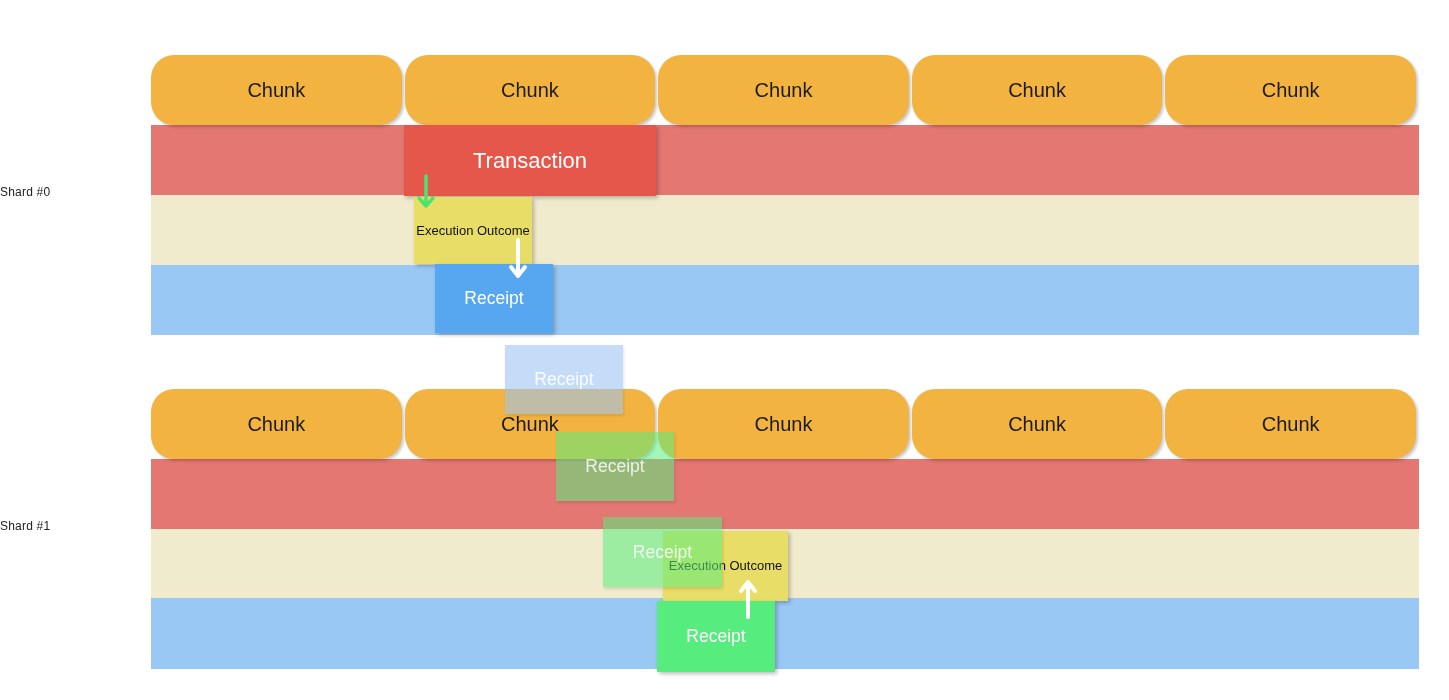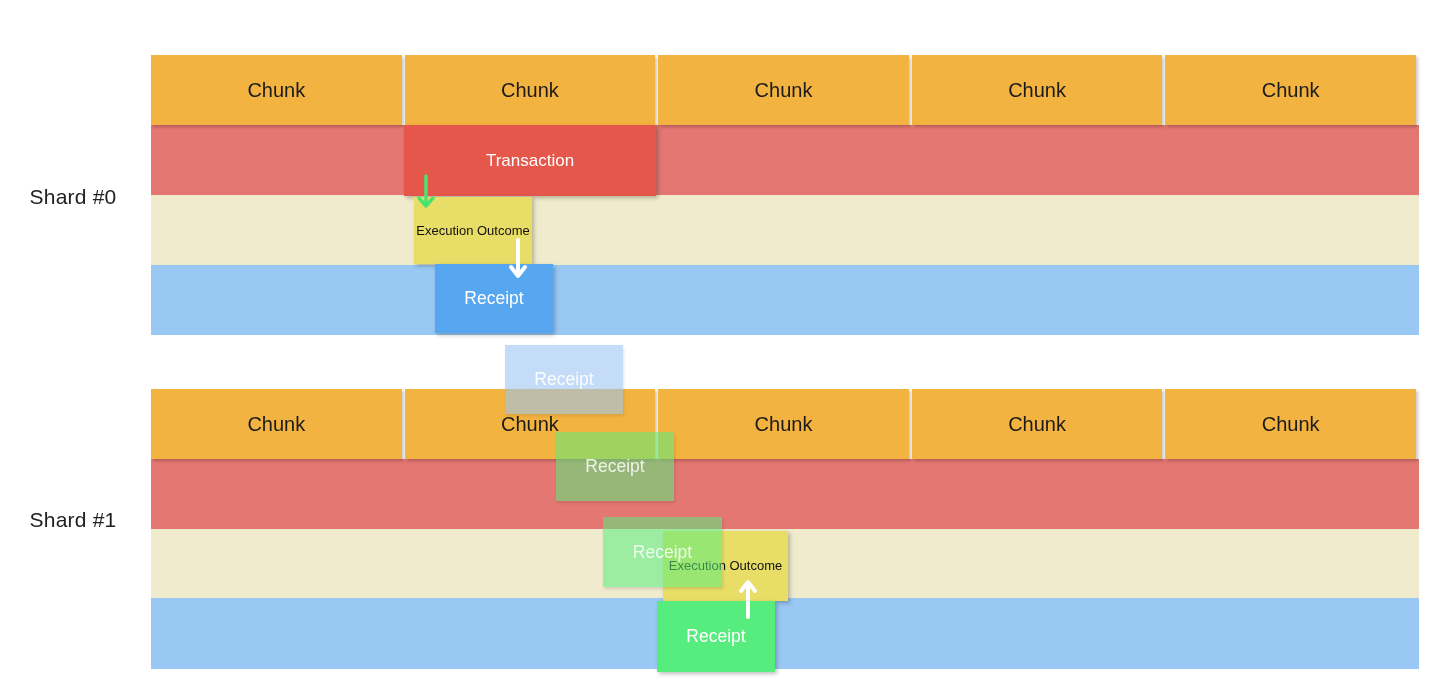--- a/index.html
+++ b/index.html
@@ -5,51 +5,52 @@
   html,body { margin:0; padding:0; background:#ffffff; }
   #canvas {
     position:relative; width:1449px; height:700px; overflow:hidden;
     background:#ffffff;
     font-family:"Liberation Sans", sans-serif;
   }
   .abs { position:absolute; }
 
   
   .shard-label {
-    left:0; width:146px; text-align:center;
-    font-size:21px; color:#212121; letter-spacing:.2px;
+    left:0; width:146px; 
+    font-size:12px; color:#212121; letter-spacing:.2px;
   }
 
   
   .chunk-row {
     left:151px; width:1265px; height:70px;
     display:flex; gap:3px;
   }
   .chunk {
     flex:1; background:#F3B340;
     display:flex; align-items:center; justify-content:center;
     font-size:20px; color:#1b1b1b;
     box-shadow:2px 2px 3px rgba(0,0,0,0.22);
+    border-radius:23px;
   }
 
   
   .band { left:151px; width:1268px; }
   .band-red   { background:#E47771; }
   .band-cream { background:#F0EBCC; }
   .band-blue  { background:#99C8F4; }
 
   
   .obox {
     display:flex; align-items:center; justify-content:center;
     text-align:center;
     box-shadow:2px 2px 4px rgba(0,0,0,0.25);
   }
   .transaction {
     left:404px; top:125px; width:252px; height:71px;
-    background:#E5574B; color:#ffffff; font-size:17px;
+    background:#E5574B; color:#ffffff; font-size:22px;
   }
   .exec-outcome {
     background:#E8DD66; color:#111111;
     font-size:13px; line-height:22px;
   }
   .exec-outcome-0 { left:414px; top:197px; width:118px; height:67px; }
   .exec-outcome-1 { left:663px; top:531px; width:125px; height:70px; z-index:2; }
   .receipt-solid-blue {
     left:435px; top:264px; width:118px; height:69px;
     background:#57A7F0; color:#ffffff; font-size:17.5px;
@@ -102,21 +103,21 @@
     <polyline points="4,24 11,32 18,24" fill="none" stroke="#4BE36E" stroke-width="3.5" stroke-linecap="round" stroke-linejoin="round"></polyline>
   </svg>
 
   <svg class="abs arrow-svg" style="left:507px; top:238px;" width="22" height="46">
     <line x1="11" y1="2" x2="11" y2="36" stroke="#FFFFFF" stroke-width="4" stroke-linecap="round"></line>
     <polyline points="4,29 11,38 18,29" fill="none" stroke="#FFFFFF" stroke-width="4" stroke-linecap="round" stroke-linejoin="round"></polyline>
   </svg>
 
   <div class="abs obox receipt-fade-blue">Receipt</div>
 
-  <div class="abs shard-label" style="top:508px;">Shard #1</div>
+  <div class="abs shard-label" style="top:519px;">Shard #1</div>
 
   <div class="abs band band-red" style="top:459px; height:70px;"></div>
   <div class="abs band band-cream" style="top:529px; height:69px;"></div>
   <div class="abs band band-blue" style="top:598px; height:71px;"></div>
 
   <div class="abs chunk-row" style="top:389px;">
     <div class="chunk">Chunk</div>
     <div class="chunk">Chunk</div>
     <div class="chunk">Chunk</div>
     <div class="chunk">Chunk</div>

